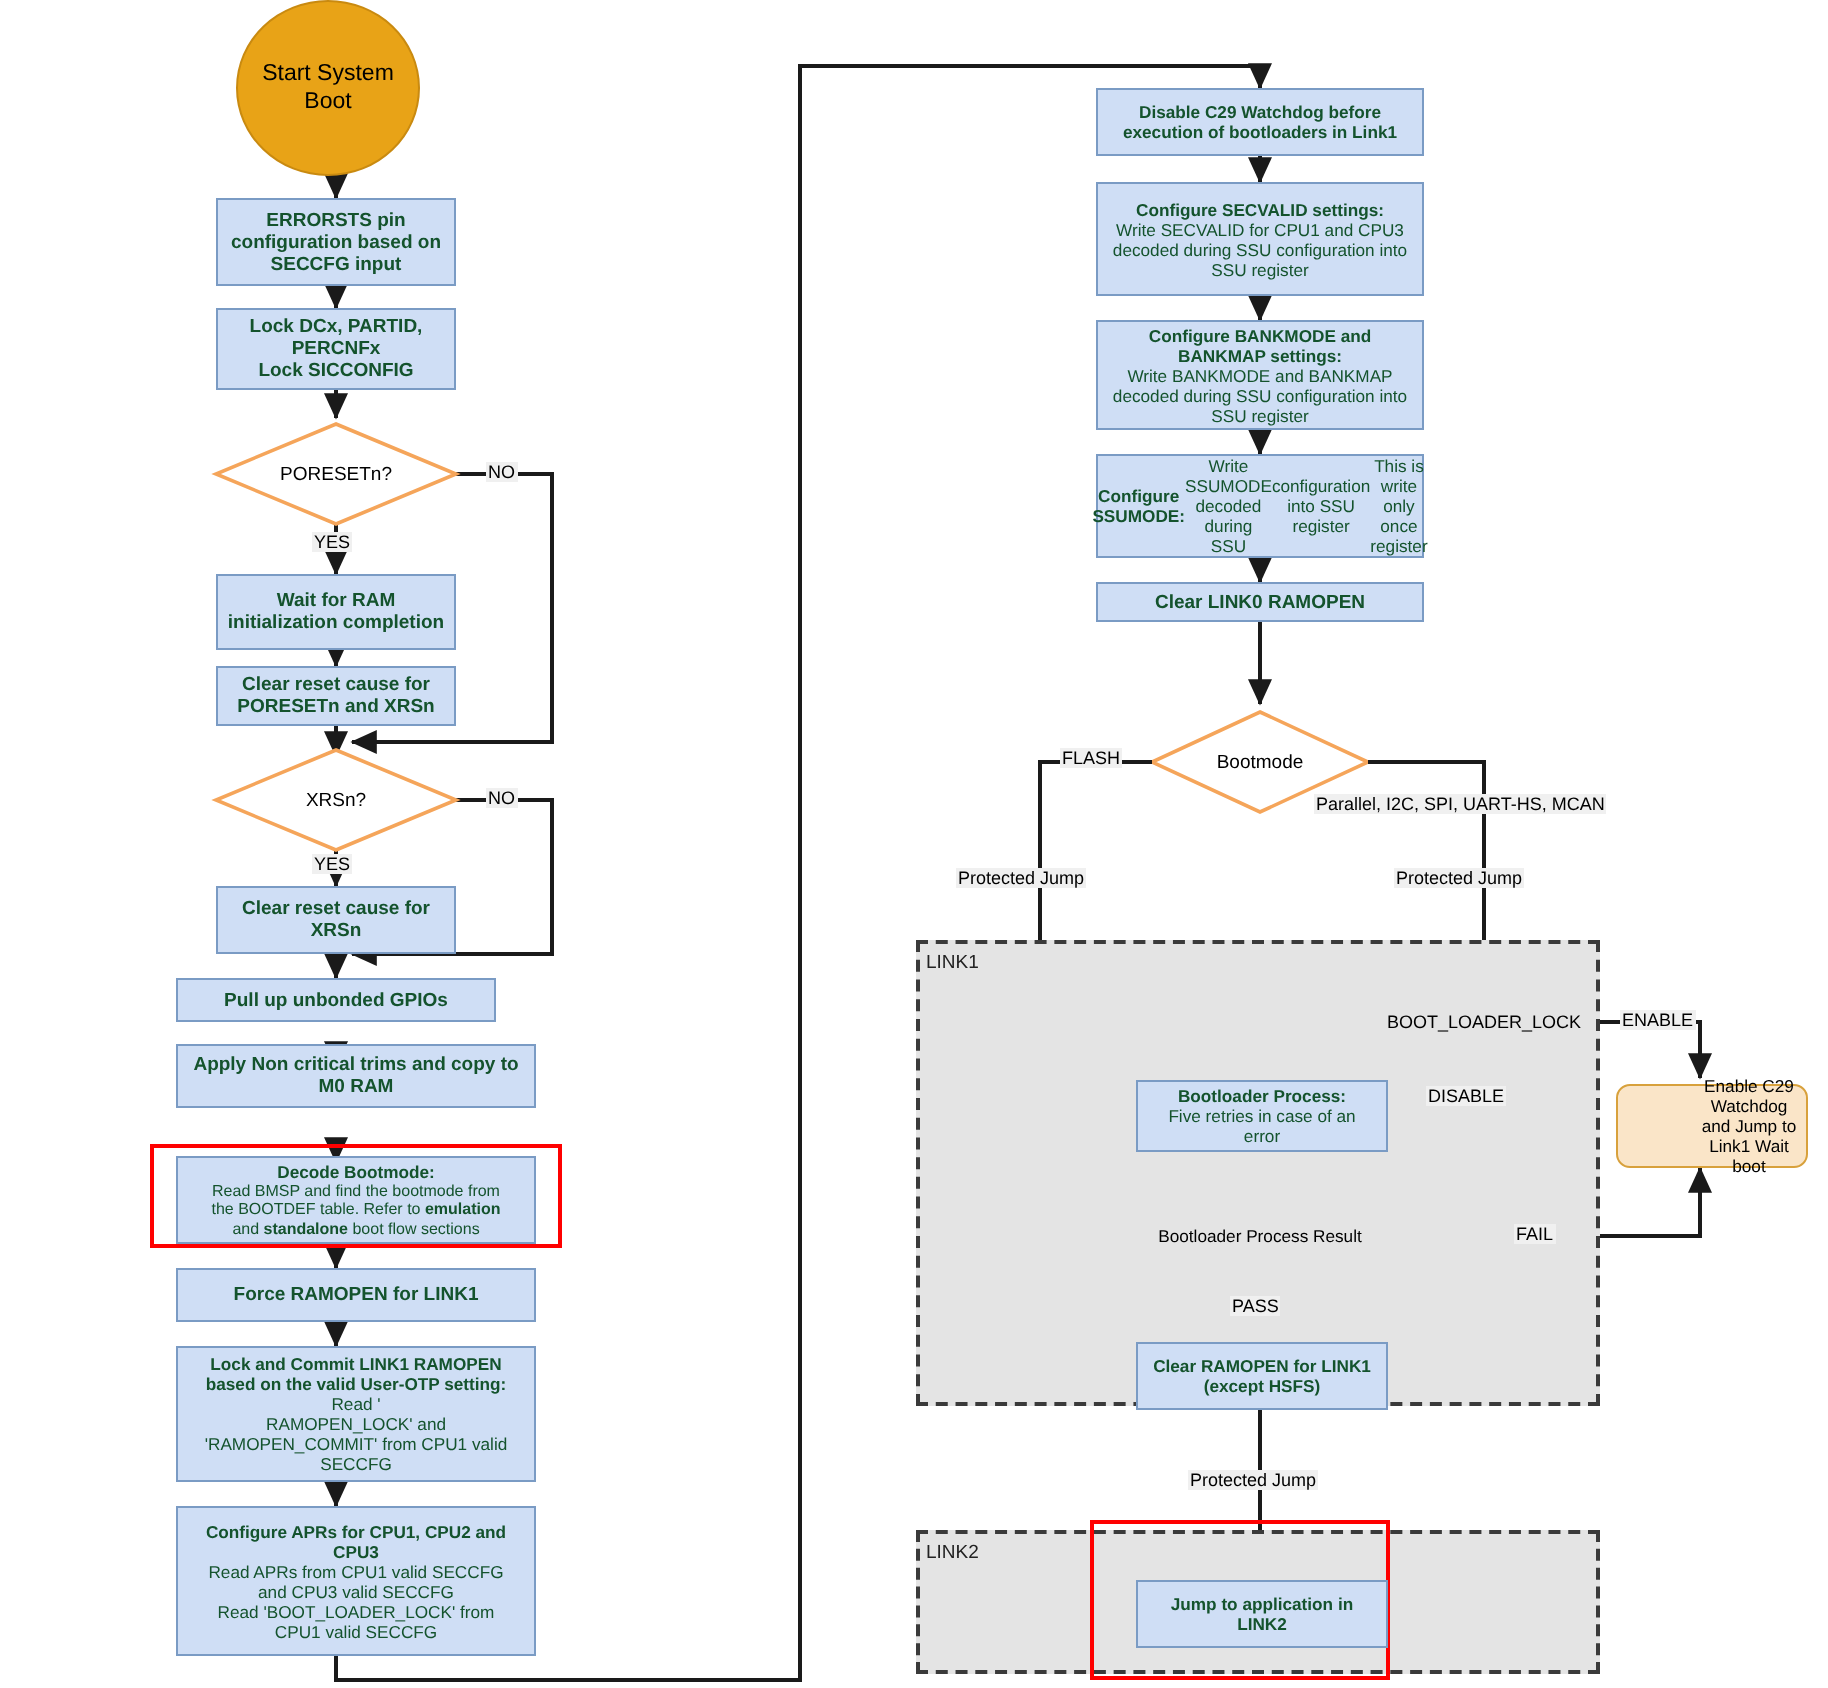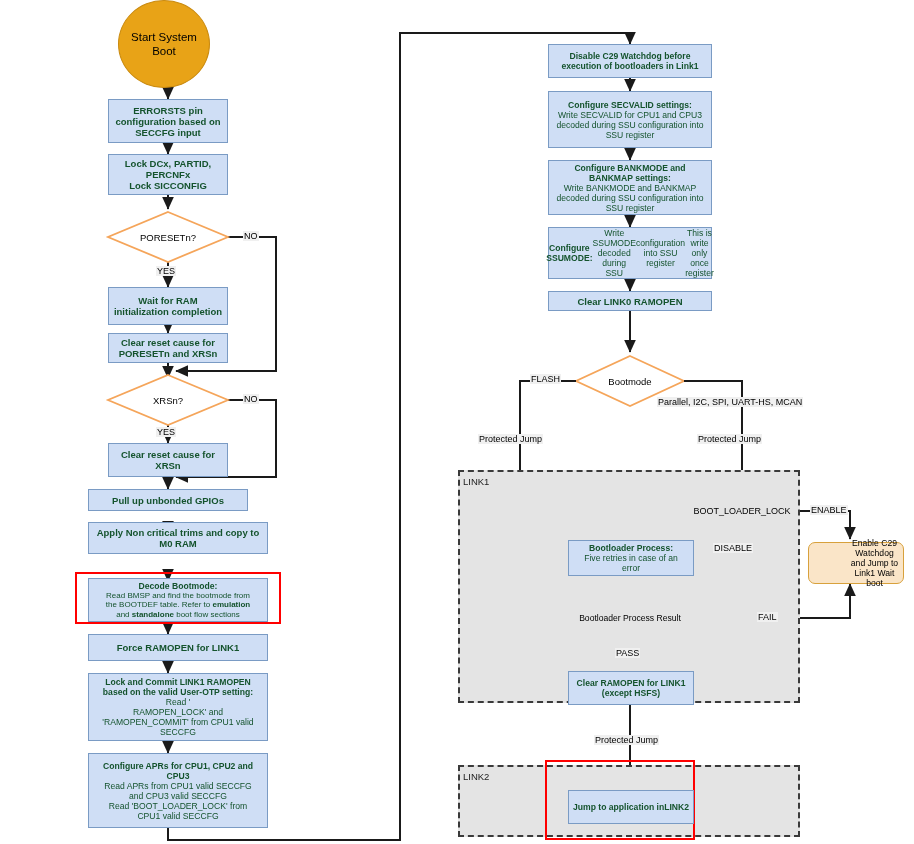--- a/index.html
+++ b/index.html
@@ -253,18 +253,18 @@
 
   <div class="node wait l2" style="left:808px;top:542px;width:96px;height:42px;flex-direction:column;">
     <span>Enable C29 Watchdog</span>
     <span>and Jump to Link1 Wait</span>
     <span>boot</span>
   </div>
 
   <div class="edge-lbl" style="left:594px;top:735px;">Protected Jump</div>
 
   <div class="hl" style="left:545px;top:760px;width:150px;height:80px;"></div>
-  <div class="node proc" style="left:568px;top:790px;width:126px;height:34px;flex-direction:row;">
+  <div class="node proc" style="left:568px;top:790px;width:126px;height:34px;flex-direction:column;">
     <span class="ttl l2">Jump to application in</span>
     <span class="ttl l2">LINK2</span>
   </div>
 
 </div>
 
 </body></html>

